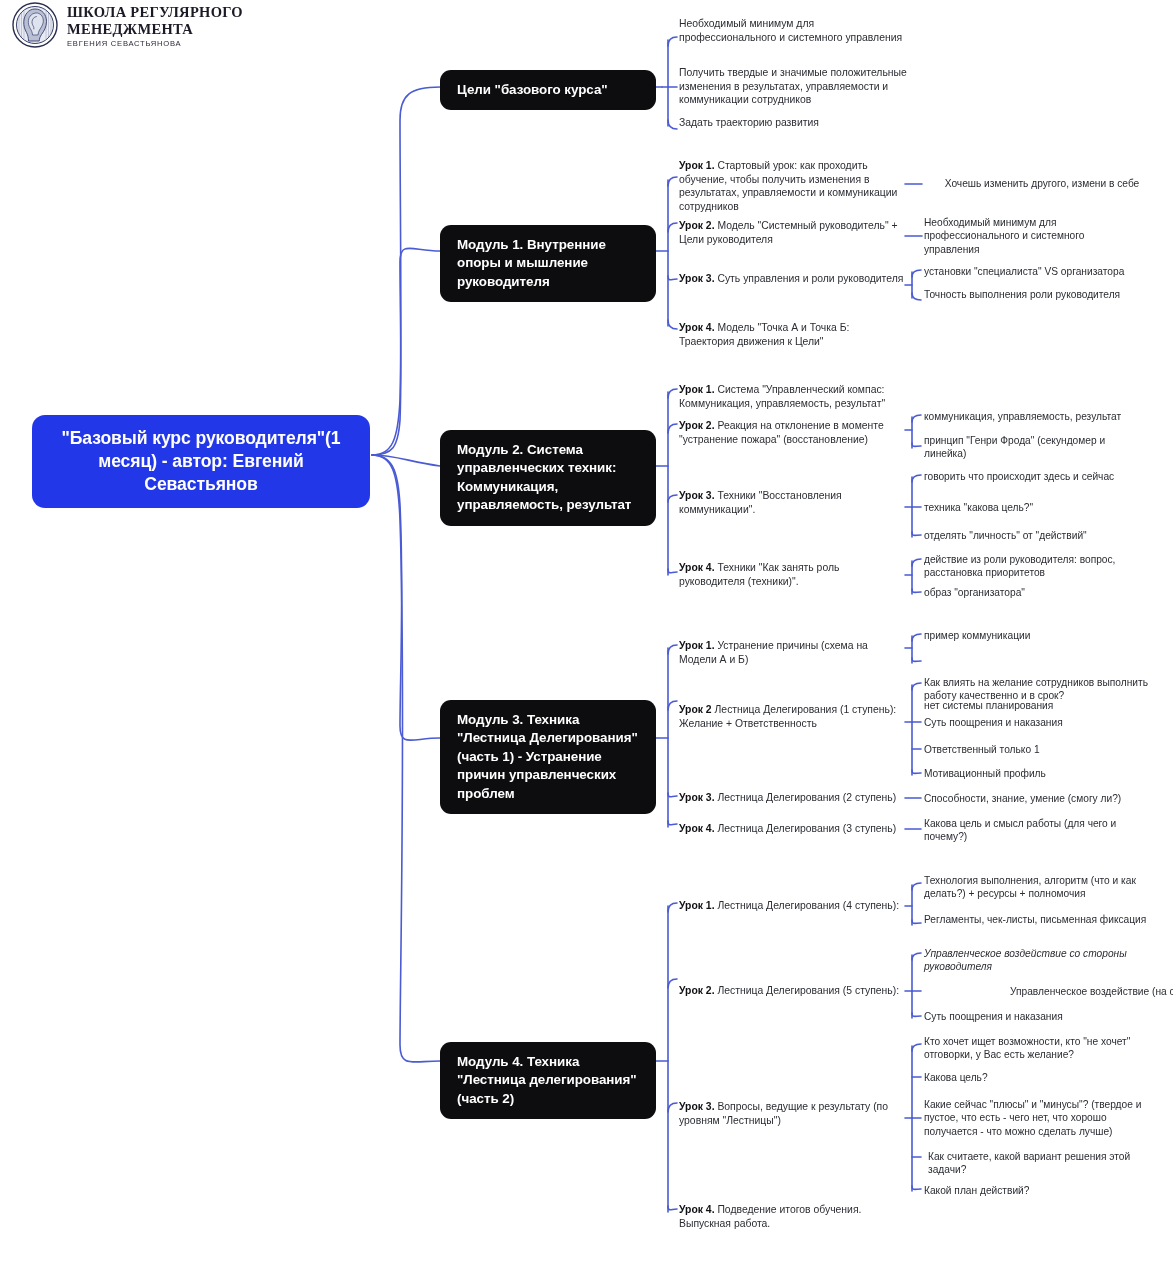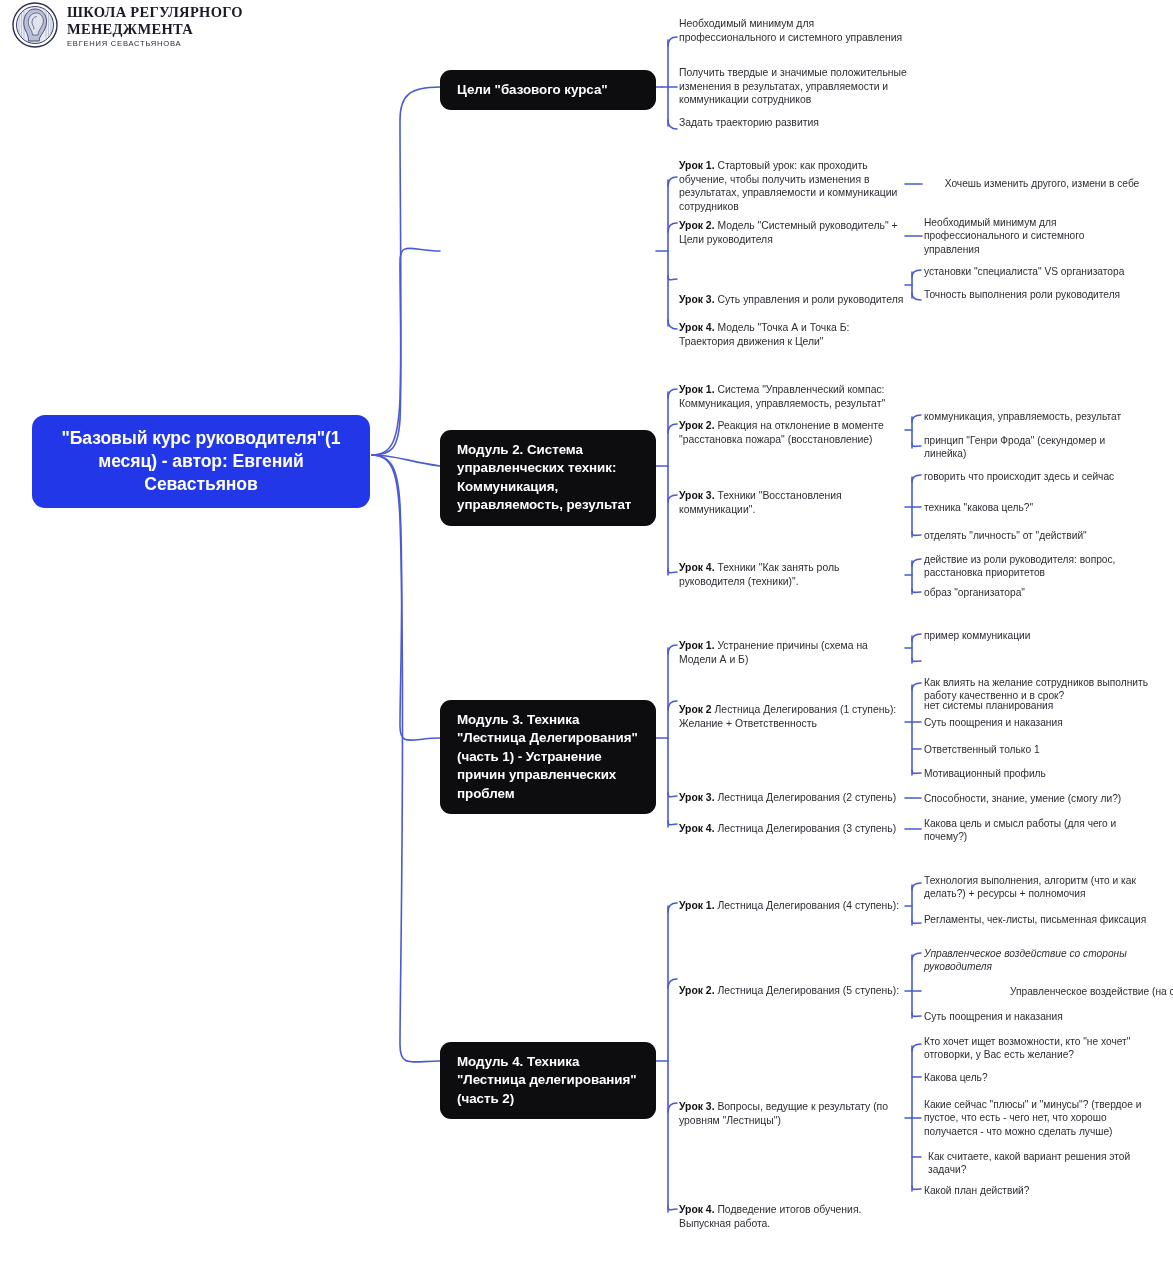--- a/index.html
+++ b/index.html
@@ -190,20 +190,23 @@
   </div>
 
   <div class="root-node">
     <div class="txt">"Базовый курс руководителя"(1 месяц) - автор: Евгений Севастьянов</div>
   </div>
 
   <div class="module" style="left:440px;top:70px;width:216px;">
     <div class="txt">Цели "базового курса"</div>
   </div>
 
+  <div class="module" style="left:440px;top:225px;width:216px;">
+    <div class="txt">Модуль 1. Внутренние опоры и мышление руководителя</div>
+  </div>
 
   <div class="module" style="left:440px;top:430px;width:216px;">
     <div class="txt">Модуль 2. Система управленческих техник: Коммуникация, управляемость, результат</div>
   </div>
 
   <div class="module" style="left:440px;top:700px;width:216px;">
     <div class="txt">Модуль 3. Техника "Лестница Делегирования" (часть 1) - Устранение причин управленческих проблем</div>
   </div>
 
   <div class="module" style="left:440px;top:1042px;width:216px;">
@@ -219,21 +222,21 @@
   <div class="lesson" style="left:679px;top:116px;width:232px;">
     <span>Задать траекторию развития</span>
   </div>
 
   <div class="lesson" style="left:679px;top:159px;width:226px;">
     <b>Урок 1.</b><span> Стартовый урок: как проходить обучение, чтобы получить изменения в результатах, управляемости и коммуникации сотрудников</span>
   </div>
   <div class="lesson" style="left:679px;top:219px;width:226px;">
     <b>Урок 2.</b><span> Модель "Системный руководитель" + Цели руководителя</span>
   </div>
-  <div class="lesson" style="left:679px;top:272px;width:226px;margin-top:21px;">
+  <div class="lesson" style="left:679px;top:272px;width:226px;">
     <b>Урок 3.</b><span> Суть управления и роли руководителя</span>
   </div>
   <div class="lesson" style="left:679px;top:321px;width:226px;">
     <b>Урок 4.</b><span> Модель "Точка А и Точка Б: Траектория движения к Цели"</span>
   </div>
 
   <div class="leaf" style="left:924px;top:177px;width:236px;text-align:center;">
     <span>Хочешь изменить другого, измени в себе</span>
   </div>
   <div class="leaf" style="left:924px;top:216px;width:205px;">
@@ -243,21 +246,21 @@
     <span>установки "специалиста" VS организатора</span>
   </div>
   <div class="leaf" style="left:924px;top:288px;width:236px;">
     <span>Точность выполнения роли руководителя</span>
   </div>
 
   <div class="lesson" style="left:679px;top:383px;width:226px;">
     <b>Урок 1.</b><span> Система "Управленческий компас: Коммуникация, управляемость, результат"</span>
   </div>
   <div class="lesson" style="left:679px;top:419px;width:226px;">
-    <b>Урок 2.</b><span> Реакция на отклонение в моменте "расстановка пожара" (восстановление)</span>
+    <b>Урок 2.</b><span> Реакция на отклонение в моменте "устранение пожара" (восстановление)</span>
   </div>
   <div class="lesson" style="left:679px;top:489px;width:226px;">
     <b>Урок 3.</b><span> Техники "Восстановления коммуникации".</span>
   </div>
   <div class="lesson" style="left:679px;top:561px;width:226px;">
     <b>Урок 4.</b><span> Техники "Как занять роль руководителя (техники)".</span>
   </div>
 
   <div class="leaf" style="left:924px;top:410px;width:236px;">
     <span>коммуникация, управляемость, результат</span>

